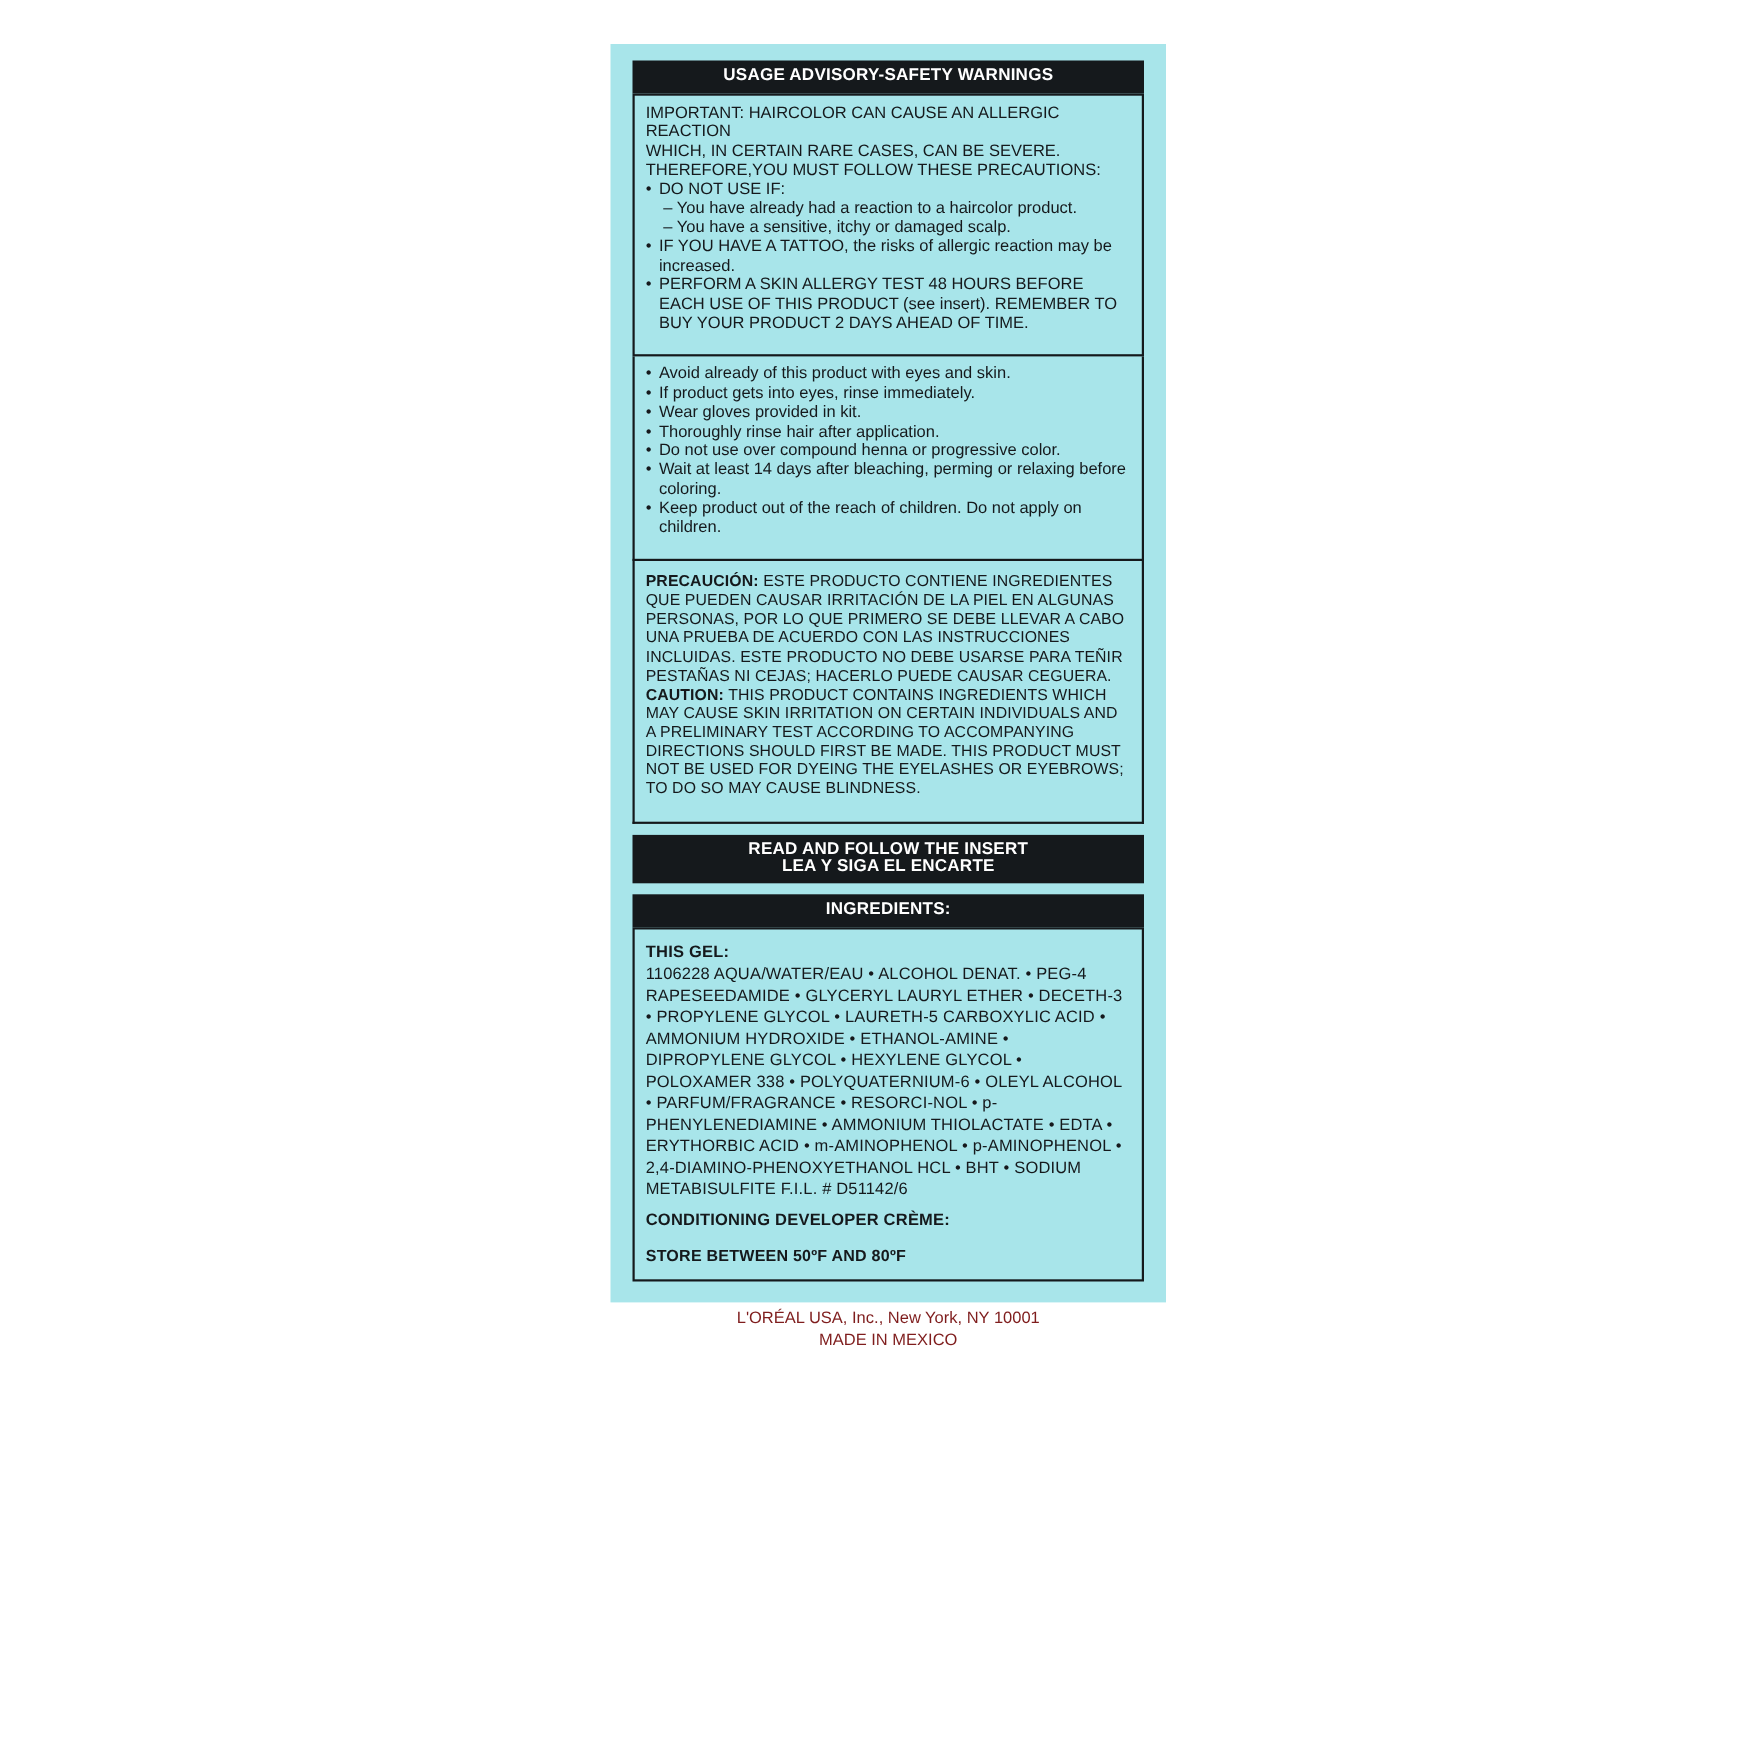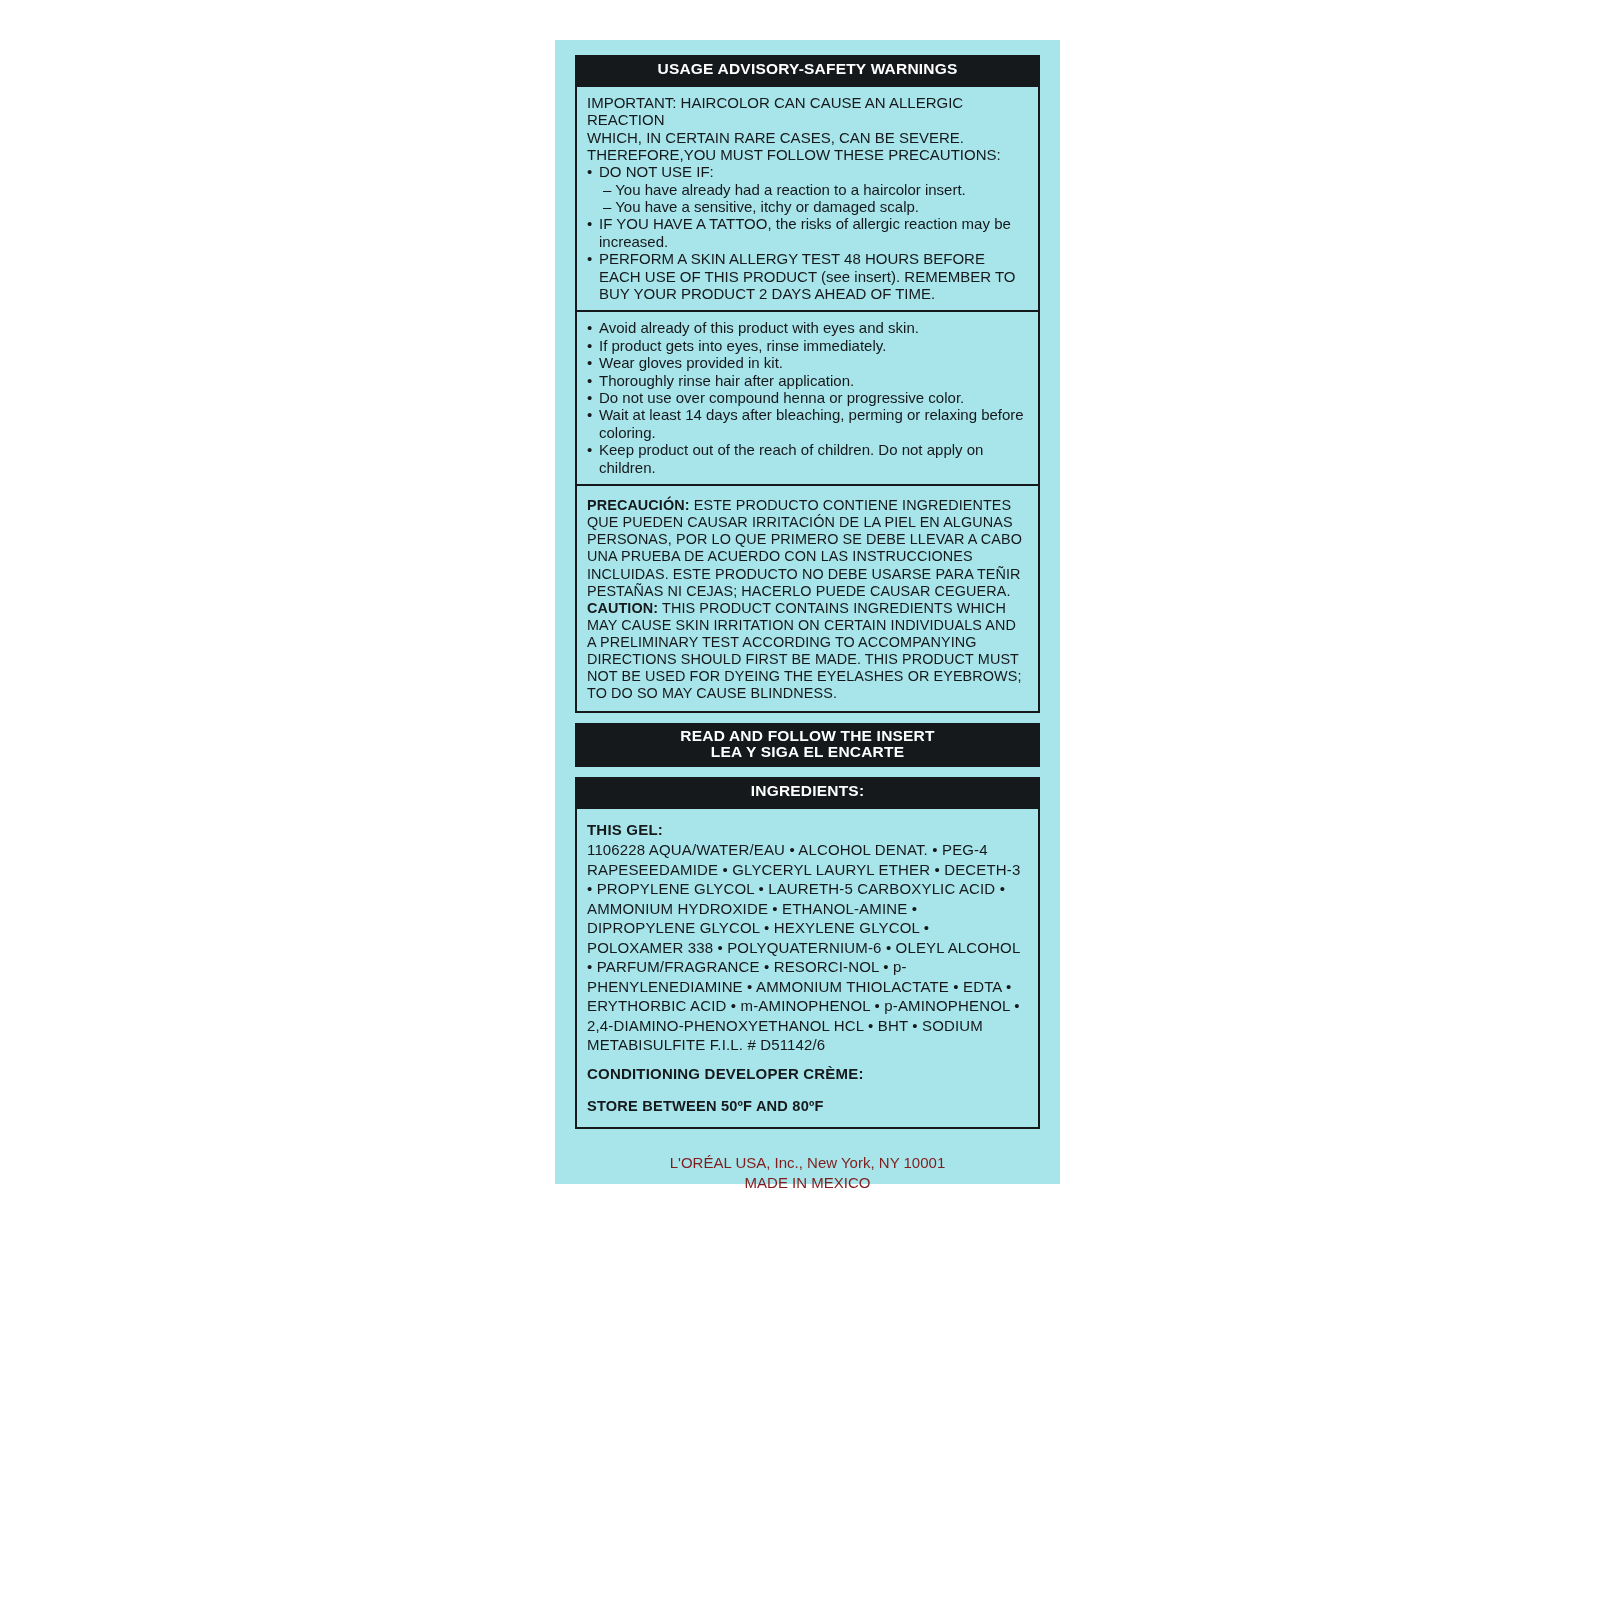--- a/index.html
+++ b/index.html
@@ -39,21 +39,21 @@
     font-family: "Liberation Sans", sans-serif;
     line-height: 1.08;
   }
   .hdr-bar.two-line {
     padding: 5px 0 6px 0;
     font-size: 15.5px;
   }
   .box {
     border: 2px solid #15191c;
     border-top: none;
-    padding: 7px 10px 8px 10px;
+    padding: 7px 10px 20px 10px;
     box-sizing: border-box;
   }
   .box.top-border {
     border-top: 2px solid #15191c;
   }
   .txt {
     color: #15191c;
     font-family: "Liberation Sans", sans-serif;
     font-size: 15px;
     line-height: 1.16;
@@ -126,21 +126,21 @@
     <div class="box top-border">
       <div class="txt">
         <div class="line">IMPORTANT: HAIRCOLOR CAN CAUSE AN ALLERGIC REACTION</div>
         <div class="line">WHICH, IN CERTAIN RARE CASES, CAN BE SEVERE.</div>
         <div class="line">THEREFORE,YOU MUST FOLLOW THESE PRECAUTIONS:</div>
 
         <div class="bullet-row">
           <span class="b">•</span>
           <span class="t">DO NOT USE IF:</span>
         </div>
-        <div class="sub">– You have already had a reaction to a haircolor insert.</div>
+        <div class="sub">– You have already had a reaction to a haircolor product.</div>
         <div class="sub">– You have a sensitive, itchy or damaged scalp.</div>
 
         <div class="bullet-row">
           <span class="b">•</span>
           <span class="t">IF YOU HAVE A TATTOO, the risks of allergic reaction may be increased.</span>
         </div>
 
         <div class="bullet-row">
           <span class="b">•</span>
           <span class="t">PERFORM A SKIN ALLERGY TEST 48 HOURS BEFORE EACH USE OF THIS PRODUCT (see insert). REMEMBER TO BUY YOUR PRODUCT 2 DAYS AHEAD OF TIME.</span>

